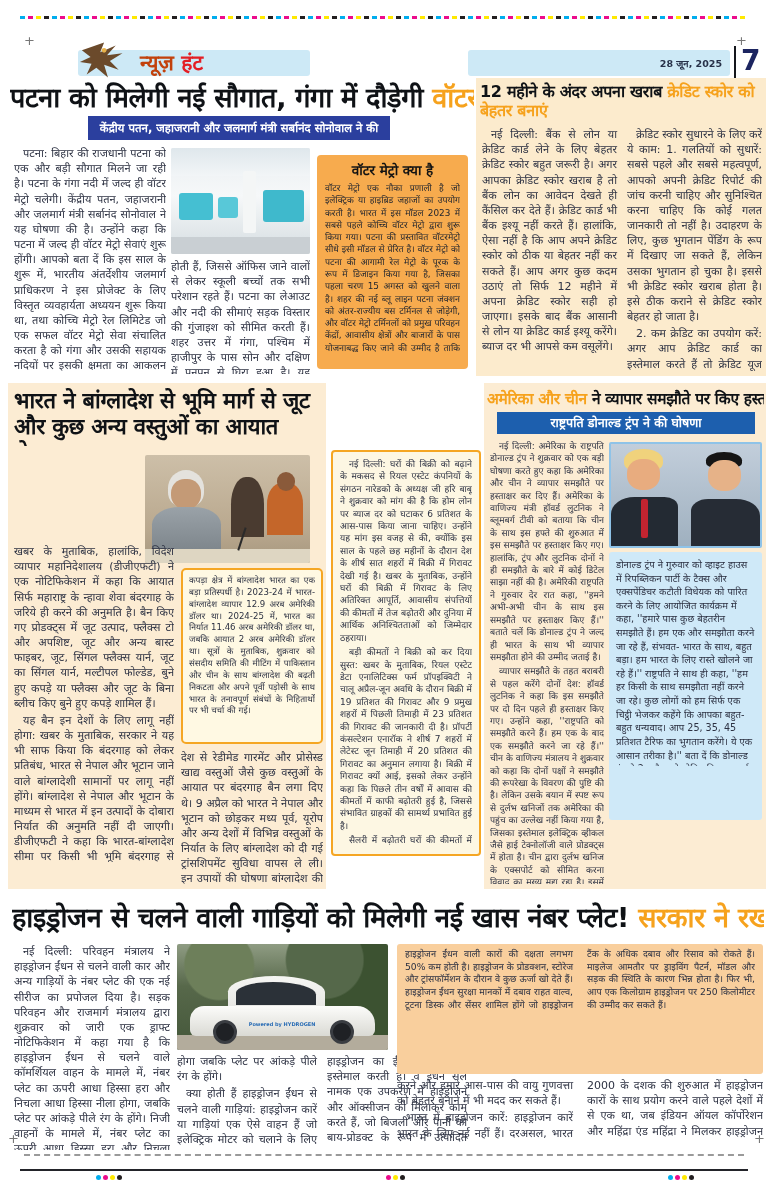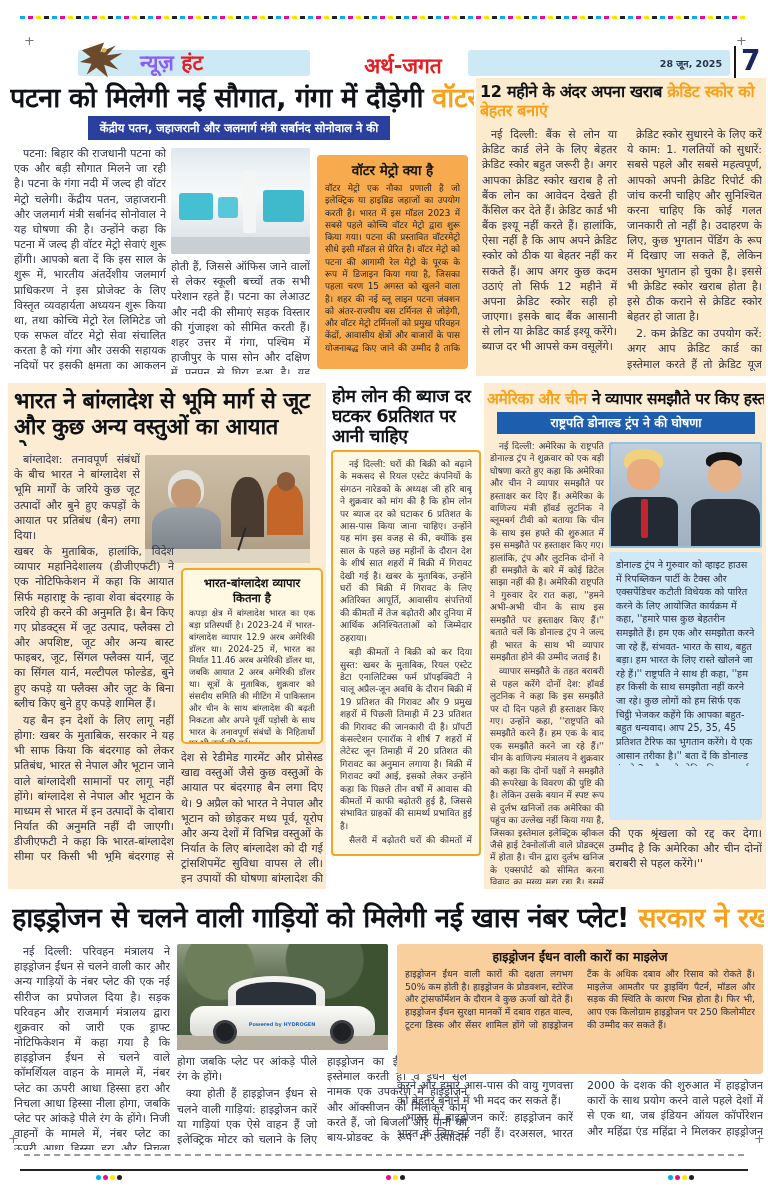--- a/index.html
+++ b/index.html
@@ -26,23 +26,22 @@
   <div class="abs crop" style="left:736px;top:34px;">+</div>
 
   <div class="abs" style="left:78px;top:50px;width:232px;height:26px;background:#cde9f6;border-radius:3px;"></div>
   <div class="abs" style="left:78px;top:40px;width:58px;height:40px;">
     <svg width="58" height="40" viewBox="0 0 60 40">
       <path fill="#6b4a2b" d="M4 10 L27 2 L23 12 L39 5 L30 15 L46 13 L33 21 L42 30 L27 25 L31 38 L19 28 L9 35 L14 24 L2 22 L13 17 Z"></path>
       <circle cx="27" cy="10" r="2.4" fill="#e8b24a"></circle>
     </svg>
   </div>
   <div class="abs" style="left:140px;top:50px;font-size:21px;font-weight:800;line-height:26px;">
-    <span style="color:#8b5cf6;font-family:Liberation Serif, serif;">न्यूज़</span><span style="color:#e31e25;"> हंट</span>
+    <span style="color:#c2410c;font-family:Liberation Serif, serif;">न्यूज़</span><span style="color:#e31e25;"> हंट</span>
   </div>
-  <div class="abs" style="left:330px;top:51px;width:146px;text-align:center;font-size:21px;font-weight:800;color:#e31e25;">अर्थ-जगत</div>
   <div class="abs" style="left:468px;top:50px;width:262px;height:26px;background:#cde9f6;border-radius:3px;">
     <span style="position:absolute;right:8px;top:7px;font-size:9.5px;color:#273149;font-weight:700;">28 जून, 2025</span>
   </div>
   <div class="abs" style="left:734px;top:46px;width:2px;height:34px;background:#15171c;"></div>
   <div class="abs" style="left:741px;top:44px;font-size:28px;font-weight:800;color:#1c2560;">7</div>
 
   <div class="abs hl" style="left:10px;top:78px;width:464px;font-size:27px;white-space:nowrap;overflow:hidden;">
     <span>पटना को मिलेगी नई सौगात, गंगा में दौड़ेगी </span><span class="orange">वॉटर मेट्रो</span>
   </div>
   <div class="abs" style="left:88px;top:116px;width:302px;height:24px;background:#2b3f9e;color:#fff;font-weight:700;font-size:11.5px;text-align:center;line-height:24px;overflow:hidden;">
@@ -74,47 +73,42 @@
     <span>12 महीने के अंदर अपना खराब </span><span class="orange">क्रेडिट स्कोर को बेहतर बनाएं</span>
   </div>
   <div class="abs jt cols2" style="left:482px;top:127px;width:280px;height:245px;">
     <p>नई दिल्ली: बैंक से लोन या क्रेडिट कार्ड लेने के लिए बेहतर क्रेडिट स्कोर बहुत जरूरी है। अगर आपका क्रेडिट स्कोर खराब है तो बैंक लोन का आवेदन देखते ही कैंसिल कर देते हैं। क्रेडिट कार्ड भी बैंक इश्यू नहीं करते हैं। हालांकि, ऐसा नहीं है कि आप अपने क्रेडिट स्कोर को ठीक या बेहतर नहीं कर सकते हैं। आप अगर कुछ कदम उठाएं तो सिर्फ 12 महीने में अपना क्रेडिट स्कोर सही हो जाएगा। इसके बाद बैंक आसानी से लोन या क्रेडिट कार्ड इश्यू करेंगे। ब्याज दर भी आपसे कम वसूलेंगे।</p>
     <p>क्रेडिट स्कोर सुधारने के लिए करें ये काम: 1. गलतियों को सुधारें: सबसे पहले और सबसे महत्वपूर्ण, आपको अपनी क्रेडिट रिपोर्ट की जांच करनी चाहिए और सुनिश्चित करना चाहिए कि कोई गलत जानकारी तो नहीं है। उदाहरण के लिए, कुछ भुगतान पेंडिंग के रूप में दिखाए जा सकते हैं, लेकिन उसका भुगतान हो चुका है। इससे भी क्रेडिट स्कोर खराब होता है। इसे ठीक कराने से क्रेडिट स्कोर बेहतर हो जाता है।</p>
     <p>2. कम क्रेडिट का उपयोग करें: अगर आप क्रेडिट कार्ड का इस्तेमाल करते हैं तो क्रेडिट यूज 30 प्रतिशत से कम रखने की सलाह दी जाती है। उदाहरण के लिए, अगर आपकी कुल क्रेडिट सीमा 2 लाख है, तो आप क्रेडिट उपयोग को 60 हजार रखें। ऐसा करने से आपका क्रेडिट स्कोर बेहतर होगा। इसके अलावा अपने क्रेडिट स्कोर को बेहतर बनाने के लिए एक और मजबूत टिप यह है कि आप क्रेडिट कार्ड, पर्सनल लोन और कार लोन जैसे विभिन्न क्रेडिट विकल्पों का यूज करें। इससे भी क्रेडिट स्कोर बेहतर करने में मदद मिलती है। अगर आपको कार्ड या होम लोन की जरूरत नहीं है, तो आपको इसका विकल्प नहीं चुनना चाहिए।</p>
   </div>
 
   <div class="abs" style="left:8px;top:383px;width:318px;height:506px;background:#fcecd3;"></div>
   <div class="abs hl" style="left:14px;top:388px;width:306px;font-size:22px;line-height:1.18;height:58px;overflow:hidden;">भारत ने बांग्लादेश से भूमि मार्ग से जूट और कुछ अन्य वस्तुओं का आयात रोका</div>
-  <div class="abs jt" style="left:14px;top:452px;width:126px;height:112px;">
-    <p>बांग्लादेश: तनावपूर्ण संबंधों के बीच भारत ने बांग्लादेश से भूमि मार्गों के जरिये कुछ जूट उत्पादों और बुने हुए कपड़ों के आयात पर प्रतिबंध (बैन) लगा दिया।</p>
-  </div>
   <div class="abs photo" style="left:145px;top:455px;width:165px;height:108px;background:linear-gradient(180deg,#cdbfa8,#b9a88e 70%,#a6977e);">
     <div style="position:absolute;right:4%;top:26%;width:22%;height:48%;background:#c4662a;border-radius:40% 40% 0 0;"></div>
     <div style="position:absolute;right:9%;top:16%;width:11%;height:17%;background:#8a5a3a;border-radius:50%;"></div>
     <div style="position:absolute;left:52%;top:20%;width:20%;height:56%;background:#4a3b30;border-radius:45% 45% 0 0;"></div>
     <div style="position:absolute;left:14%;top:14%;width:22%;height:34%;background:#e4e2dd;border-radius:50% 50% 40% 40%;"></div>
     <div style="position:absolute;left:16%;top:22%;width:18%;height:28%;background:#c49a76;border-radius:46%;"></div>
     <div style="position:absolute;left:4%;top:48%;width:42%;height:40%;background:linear-gradient(#9aa2a8,#7e868c);border-radius:40% 40% 0 0;"></div>
     <div style="position:absolute;left:0;bottom:0;width:100%;height:13%;background:#ded6c2;"></div>
     <div style="position:absolute;left:58%;bottom:11%;width:2px;height:22%;background:#2a2a2a;transform:rotate(18deg);"></div>
   </div>
   <div class="abs jt" style="left:14px;top:544px;width:160px;height:318px;">
     <p style="text-indent:0;">खबर के मुताबिक, हालांकि, विदेश व्यापार महानिदेशालय (डीजीएफटी) ने एक नोटिफिकेशन में कहा कि आयात सिर्फ महाराष्ट्र के न्हावा शेवा बंदरगाह के जरिये ही करने की अनुमति है। बैन किए गए प्रोडक्ट्स में जूट उत्पाद, फ्लैक्स टो और अपशिष्ट, जूट और अन्य बास्ट फाइबर, जूट, सिंगल फ्लैक्स यार्न, जूट का सिंगल यार्न, मल्टीपल फोल्डेड, बुने हुए कपड़े या फ्लैक्स और जूट के बिना ब्लीच किए बुने हुए कपड़े शामिल हैं।</p>
     <p>यह बैन इन देशों के लिए लागू नहीं होगा: खबर के मुताबिक, सरकार ने यह भी साफ किया कि बंदरगाह को लेकर प्रतिबंध, भारत से नेपाल और भूटान जाने वाले बांग्लादेशी सामानों पर लागू नहीं होंगे। बांग्लादेश से नेपाल और भूटान के माध्यम से भारत में इन उत्पादों के दोबारा निर्यात की अनुमति नहीं दी जाएगी। डीजीएफटी ने कहा कि भारत-बांग्लादेश सीमा पर किसी भी भूमि बंदरगाह से बांग्लादेश से आयात की अनुमति नहीं दी जाएगी। हालांकि, इसकी अनुमति सिर्फ न्हावा शेवा बंदरगाह के जरिये दी गई है। बांग्लादेश से भारत में कुछ वस्तुओं के आयात को तत्काल प्रभाव से रेगुलेट किया जाता है।</p>
     <p>बांग्लादेश को दी गई ट्रांसशिपमेंट सुविधा वापस: 17 मई को भारत ने पड़ोसी</p>
   </div>
   <div class="abs" style="left:181px;top:568px;width:142px;height:176px;background:#fff9e3;border:2px solid #f5a623;border-radius:5px;padding:5px 6px;box-sizing:border-box;overflow:hidden;">
-    <div class="boxtitle" style="font-size:11.5px;margin-bottom:3px;">भारत-बांग्लादेश व्यापार कितना है</div>
     <div class="jt" style="font-size:8.6px;height:142px;">कपड़ा क्षेत्र में बांग्लादेश भारत का एक बड़ा प्रतिस्पर्धी है। 2023-24 में भारत-बांग्लादेश व्यापार 12.9 अरब अमेरिकी डॉलर था। 2024-25 में, भारत का निर्यात 11.46 अरब अमेरिकी डॉलर था, जबकि आयात 2 अरब अमेरिकी डॉलर था। सूत्रों के मुताबिक, शुक्रवार को संसदीय समिति की मीटिंग में पाकिस्तान और चीन के साथ बांग्लादेश की बढ़ती निकटता और अपने पूर्वी पड़ोसी के साथ भारत के तनावपूर्ण संबंधों के निहितार्थों पर भी चर्चा की गई।</div>
   </div>
   <div class="abs jt" style="left:181px;top:750px;width:142px;height:137px;">
     <p style="text-indent:0;">देश से रेडीमेड गारमेंट और प्रोसेस्ड खाद्य वस्तुओं जैसे कुछ वस्तुओं के आयात पर बंदरगाह बैन लगा दिए थे। 9 अप्रैल को भारत ने नेपाल और भूटान को छोड़कर मध्य पूर्व, यूरोप और अन्य देशों में विभिन्न वस्तुओं के निर्यात के लिए बांग्लादेश को दी गई ट्रांसशिपमेंट सुविधा वापस ले ली। इन उपायों की घोषणा बांग्लादेश की अंतरिम सरकार के प्रमुख मुहम्मद यूनुस द्वारा चीन में दिए गए विवादास्पद बयानों की पृष्ठभूमि में की गई थी।</p>
   </div>
 
-  <div class="abs hl" style="left:332px;top:386px;width:148px;font-size:17.5px;line-height:1.15;height:60px;overflow:hidden;">होम लोन की ब्याज दर घटकर 6प्रतिशत पर आनी चाहिए</div>
   <div class="abs" style="left:331px;top:450px;width:150px;height:406px;background:#fdf7e3;border:2px solid #f5a623;border-radius:4px;padding:6px 7px;box-sizing:border-box;overflow:hidden;">
     <div class="jt" style="font-size:9px;height:100%;">
       <p>नई दिल्ली: घरों की बिक्री को बढ़ाने के मकसद से रियल एस्टेट कंपनियों के संगठन नारेडको के अध्यक्ष जी हरि बाबू ने शुक्रवार को मांग की है कि होम लोन पर ब्याज दर को घटाकर 6 प्रतिशत के आस-पास किया जाना चाहिए। उन्होंने यह मांग इस वजह से की, क्योंकि इस साल के पहले छह महीनों के दौरान देश के शीर्ष सात शहरों में बिक्री में गिरावट देखी गई है। खबर के मुताबिक, उन्होंने घरों की बिक्री में गिरावट के लिए अतिरिक्त आपूर्ति, आवासीय संपत्तियों की कीमतों में तेज बढ़ोतरी और दुनिया में आर्थिक अनिश्चितताओं को जिम्मेदार ठहराया।</p>
       <p>बड़ी कीमतों ने बिक्री को कर दिया सुस्त: खबर के मुताबिक, रियल एस्टेट डेटा एनालिटिक्स फर्म प्रॉपइक्विटी ने चालू अप्रैल-जून अवधि के दौरान बिक्री में 19 प्रतिशत की गिरावट और 9 प्रमुख शहरों में पिछली तिमाही में 23 प्रतिशत की गिरावट की जानकारी दी है। प्रॉपर्टी कंसल्टेशन एनारॉक ने शीर्ष 7 शहरों में लेटेस्ट जून तिमाही में 20 प्रतिशत की गिरावट का अनुमान लगाया है। बिक्री में गिरावट क्यों आई, इसको लेकर उन्होंने कहा कि पिछले तीन वर्षों में आवास की कीमतों में काफी बढ़ोतरी हुई है, जिससे संभावित ग्राहकों की सामर्थ्य प्रभावित हुई है।</p>
       <p>सैलरी में बढ़ोतरी घरों की कीमतों में बढ़ोतरी से नहीं खा रहे मेल :एक सम्मेलन के दौरान हरि बाबू ने कहा कि सैलरी में इतनी बढ़ोतरी नहीं हुई है कि वह घरों की कीमतों में हुई बढ़ोतरी से मेल खा सके। इसके अलावा, नारेडको अध्यक्ष ने कहा कि हैदराबाद सहित कई शहरों में अतिरिक्त सप्लाई है।</p>
     </div>
   </div>
 
   <div class="abs" style="left:484px;top:383px;width:282px;height:506px;background:#fcecd3;"></div>
   <div class="abs hl" style="left:487px;top:387px;width:277px;font-size:15.5px;white-space:nowrap;overflow:hidden;">
@@ -132,23 +126,20 @@
     <div style="position:absolute;left:11%;top:15%;width:22%;height:30%;background:#e8ac7f;border-radius:46%;"></div>
     <div style="position:absolute;left:0;bottom:0;width:45%;height:48%;background:#232a33;border-radius:35% 20% 0 0;"></div>
     <div style="position:absolute;left:20%;bottom:8%;width:5%;height:38%;background:#c22430;border-radius:2px;"></div>
     <div style="position:absolute;right:12%;top:8%;width:24%;height:16%;background:#151515;border-radius:50% 50% 30% 30%;"></div>
     <div style="position:absolute;right:13%;top:16%;width:22%;height:30%;background:#e6b288;border-radius:46%;"></div>
     <div style="position:absolute;right:0;bottom:0;width:46%;height:46%;background:#262c35;border-radius:25% 35% 0 0;"></div>
   </div>
   <div class="abs" style="left:609px;top:552px;width:153px;height:268px;background:#cfe9f8;border-radius:3px;padding:6px 7px;box-sizing:border-box;overflow:hidden;">
     <div class="jt" style="font-size:9.6px;line-height:1.42;height:208px;text-align:left;">डोनाल्ड ट्रंप ने गुरुवार को व्हाइट हाउस में रिपब्लिकन पार्टी के टैक्स और एक्सपेंडिचर कटौती विधेयक को पारित करने के लिए आयोजित कार्यक्रम में कहा, ''हमारे पास कुछ बेहतरीन समझौते हैं। हम एक और समझौता करने जा रहे हैं, संभवत- भारत के साथ, बहुत बड़ा। हम भारत के लिए रास्ते खोलने जा रहे हैं।'' राष्ट्रपति ने साथ ही कहा, ''हम हर किसी के साथ समझौता नहीं करने जा रहे। कुछ लोगों को हम सिर्फ एक चिट्ठी भेजकर कहेंगे कि आपका बहुत-बहुत धन्यवाद। आप 25, 35, 45 प्रतिशत टैरिफ का भुगतान करेंगे। ये एक आसान तरीका है।'' बता दें कि डोनाल्ड ट्रंप ने 2 अप्रैल को घोषित किए गए नई टैरिफ पॉलिसी पर 9 जुलाई तक के लिए रोक लगा रखी है।</div>
   </div>
-  <div class="abs jt" style="left:609px;top:826px;width:153px;height:58px;">
-    <p style="text-indent:0;">की एक श्रृंखला को रद्द कर देगा। उम्मीद है कि अमेरिका और चीन दोनों बराबरी से पहल करेंगे।''</p>
-  </div>
 
   <div class="abs hl" style="left:12px;top:898px;width:752px;font-size:27px;white-space:nowrap;overflow:hidden;">
     <span>हाइड्रोजन से चलने वाली गाड़ियों को मिलेगी नई खास नंबर प्लेट! </span><span class="orange">सरकार ने रखा प्रपोजल</span>
   </div>
   <div class="abs jt" style="left:14px;top:944px;width:156px;height:206px;">
     <p>नई दिल्ली: परिवहन मंत्रालय ने हाइड्रोजन ईंधन से चलने वाली कार और अन्य गाड़ियों के नंबर प्लेट की एक नई सीरीज का प्रपोजल दिया है। सड़क परिवहन और राजमार्ग मंत्रालय द्वारा शुक्रवार को जारी एक ड्राफ्ट नोटिफिकेशन में कहा गया है कि हाइड्रोजन ईंधन से चलने वाले कॉमर्शियल वाहन के मामले में, नंबर प्लेट का ऊपरी आधा हिस्सा हरा और निचला आधा हिस्सा नीला होगा, जबकि प्लेट पर आंकड़े पीले रंग के होंगे। निजी वाहनों के मामले में, नंबर प्लेट का ऊपरी आधा हिस्सा हरा और निचला आधा हिस्सा नीला होगा, जबकि आंकड़े सफेद रंग के होंगे। इसी तरह, किराए पर कैब के मामले में, नंबर प्लेट का ऊपरी आधा हिस्सा काला और निचला आधा हिस्सा नीला</p>
   </div>
   <div class="abs photo" style="left:177px;top:944px;width:211px;height:106px;background:radial-gradient(circle at 20% 20%,#6d7f5a 0 18%,transparent 19%),radial-gradient(circle at 70% 15%,#55684a 0 22%,transparent 23%),radial-gradient(circle at 90% 40%,#3c5231 0 30%,transparent 31%),linear-gradient(180deg,#8f9c83 0%,#57684a 40%,#44573a 100%);">
     <div style="position:absolute;left:0;bottom:0;width:100%;height:14%;background:#b3ac9c;"></div>
     <div style="position:absolute;left:24%;bottom:40%;width:46%;height:30%;background:linear-gradient(#f6f6f4,#e7e7e3);border-radius:55% 60% 0 0;"></div>
@@ -156,21 +147,20 @@
     <div style="position:absolute;left:6%;bottom:13%;width:88%;height:29%;background:linear-gradient(#fcfcfa,#dadad4);border-radius:14px 18px 6px 6px;"></div>
     <span style="position:absolute;left:34%;bottom:22%;font-size:5px;color:#2a6db5;font-weight:700;">Powered by HYDROGEN</span>
     <div style="position:absolute;left:17%;bottom:6%;width:24px;height:24px;background:#1f2125;border-radius:50%;border:3px solid #3a3d42;box-sizing:border-box;"></div>
     <div style="position:absolute;right:16%;bottom:6%;width:24px;height:24px;background:#1f2125;border-radius:50%;border:3px solid #3a3d42;box-sizing:border-box;"></div>
   </div>
   <div class="abs jt cols2" style="left:177px;top:1054px;width:290px;height:98px;">
     <p style="text-indent:0;">होगा जबकि प्लेट पर आंकड़े पीले रंग के होंगे।</p>
     <p>क्या होती हैं हाइड्रोजन ईंधन से चलने वाली गाड़ियां: हाइड्रोजन कारें या गाड़ियां एक ऐसे वाहन हैं जो इलेक्ट्रिक मोटर को चलाने के लिए हाइड्रोजन का ईंधन के रूप में इस्तेमाल करती हैं। वे ईंधन सेल नामक एक उपकरण में हाइड्रोजन और ऑक्सीजन को मिलाकर काम करते हैं, जो बिजली और पानी को बाय-प्रोडक्ट के रूप में उत्पादित करता है। पारंपरिक कारों की तुलना में हाइड्रोजन कारों के कई फायदे हैं, जैसे कि शून्य-उत्सर्जन, उच्च दक्षता और लंबी दूरी। वे जीवाश्म ईंधन पर हमारी निर्भरता को कम</p>
   </div>
   <div class="abs" style="left:397px;top:944px;width:366px;height:130px;background:#f9cf9d;border-radius:3px;padding:4px 8px;box-sizing:border-box;overflow:hidden;">
-    <div class="boxtitle" style="font-size:12.5px;margin-bottom:3px;">हाइड्रोजन ईंधन वाली कारों का माइलेज</div>
     <div class="jt cols2" style="font-size:9.2px;height:100px;column-gap:14px;">हाइड्रोजन ईंधन वाली कारों की दक्षता लगभग 50% कम होती है। हाइड्रोजन के प्रोडक्शन, स्टोरेज और ट्रांसफॉर्मेशन के दौरान वे कुछ ऊर्जा खो देते हैं। हाइड्रोजन ईंधन सुरक्षा मानकों में दबाव राहत वाल्व, टूटना डिस्क और सेंसर शामिल होंगे जो हाइड्रोजन टैंक के अधिक दबाव और रिसाव को रोकते हैं। माइलेज आमतौर पर ड्राइविंग पैटर्न, मॉडल और सड़क की स्थिति के कारण भिन्न होता है। फिर भी, आप एक किलोग्राम हाइड्रोजन पर 250 किलोमीटर की उम्मीद कर सकते हैं।</div>
   </div>
   <div class="abs jt cols2" style="left:397px;top:1078px;width:366px;height:74px;column-gap:14px;">
     <p style="text-indent:0;">करने और हमारे आस-पास की वायु गुणवत्ता को बेहतर बनाने में भी मदद कर सकते हैं।</p>
     <p>भारत में हाइड्रोजन कारें: हाइड्रोजन कारें भारत के लिए नई नहीं हैं। दरअसल, भारत 2000 के दशक की शुरुआत में हाइड्रोजन कारों के साथ प्रयोग करने वाले पहले देशों में से एक था, जब इंडियन ऑयल कॉर्पोरेशन और महिंद्रा एंड महिंद्रा ने मिलकर हाइड्रोजन से चलने वाली तिपहिया गाड़ी विकसित की थी। तब से, भारत ने हाइड्रोजन कारों के क्षेत्र में कुछ प्रगति की है, लेकिन अभी भी इसे कई चुनौतियों का सामना करना पड़ रहा है और कई अवसर हैं। भारत में हाइड्रोजन कारों के लिए सकारात्मक दृष्टिकोण हैं।</p>
   </div>
 
   <div class="abs crop" style="left:8px;top:1132px;">+</div>
   <div class="abs crop" style="left:754px;top:1132px;">+</div>
   <div class="abs" style="left:24px;top:1154px;width:720px;border-top:2px dashed #9a9a9a;"></div>

